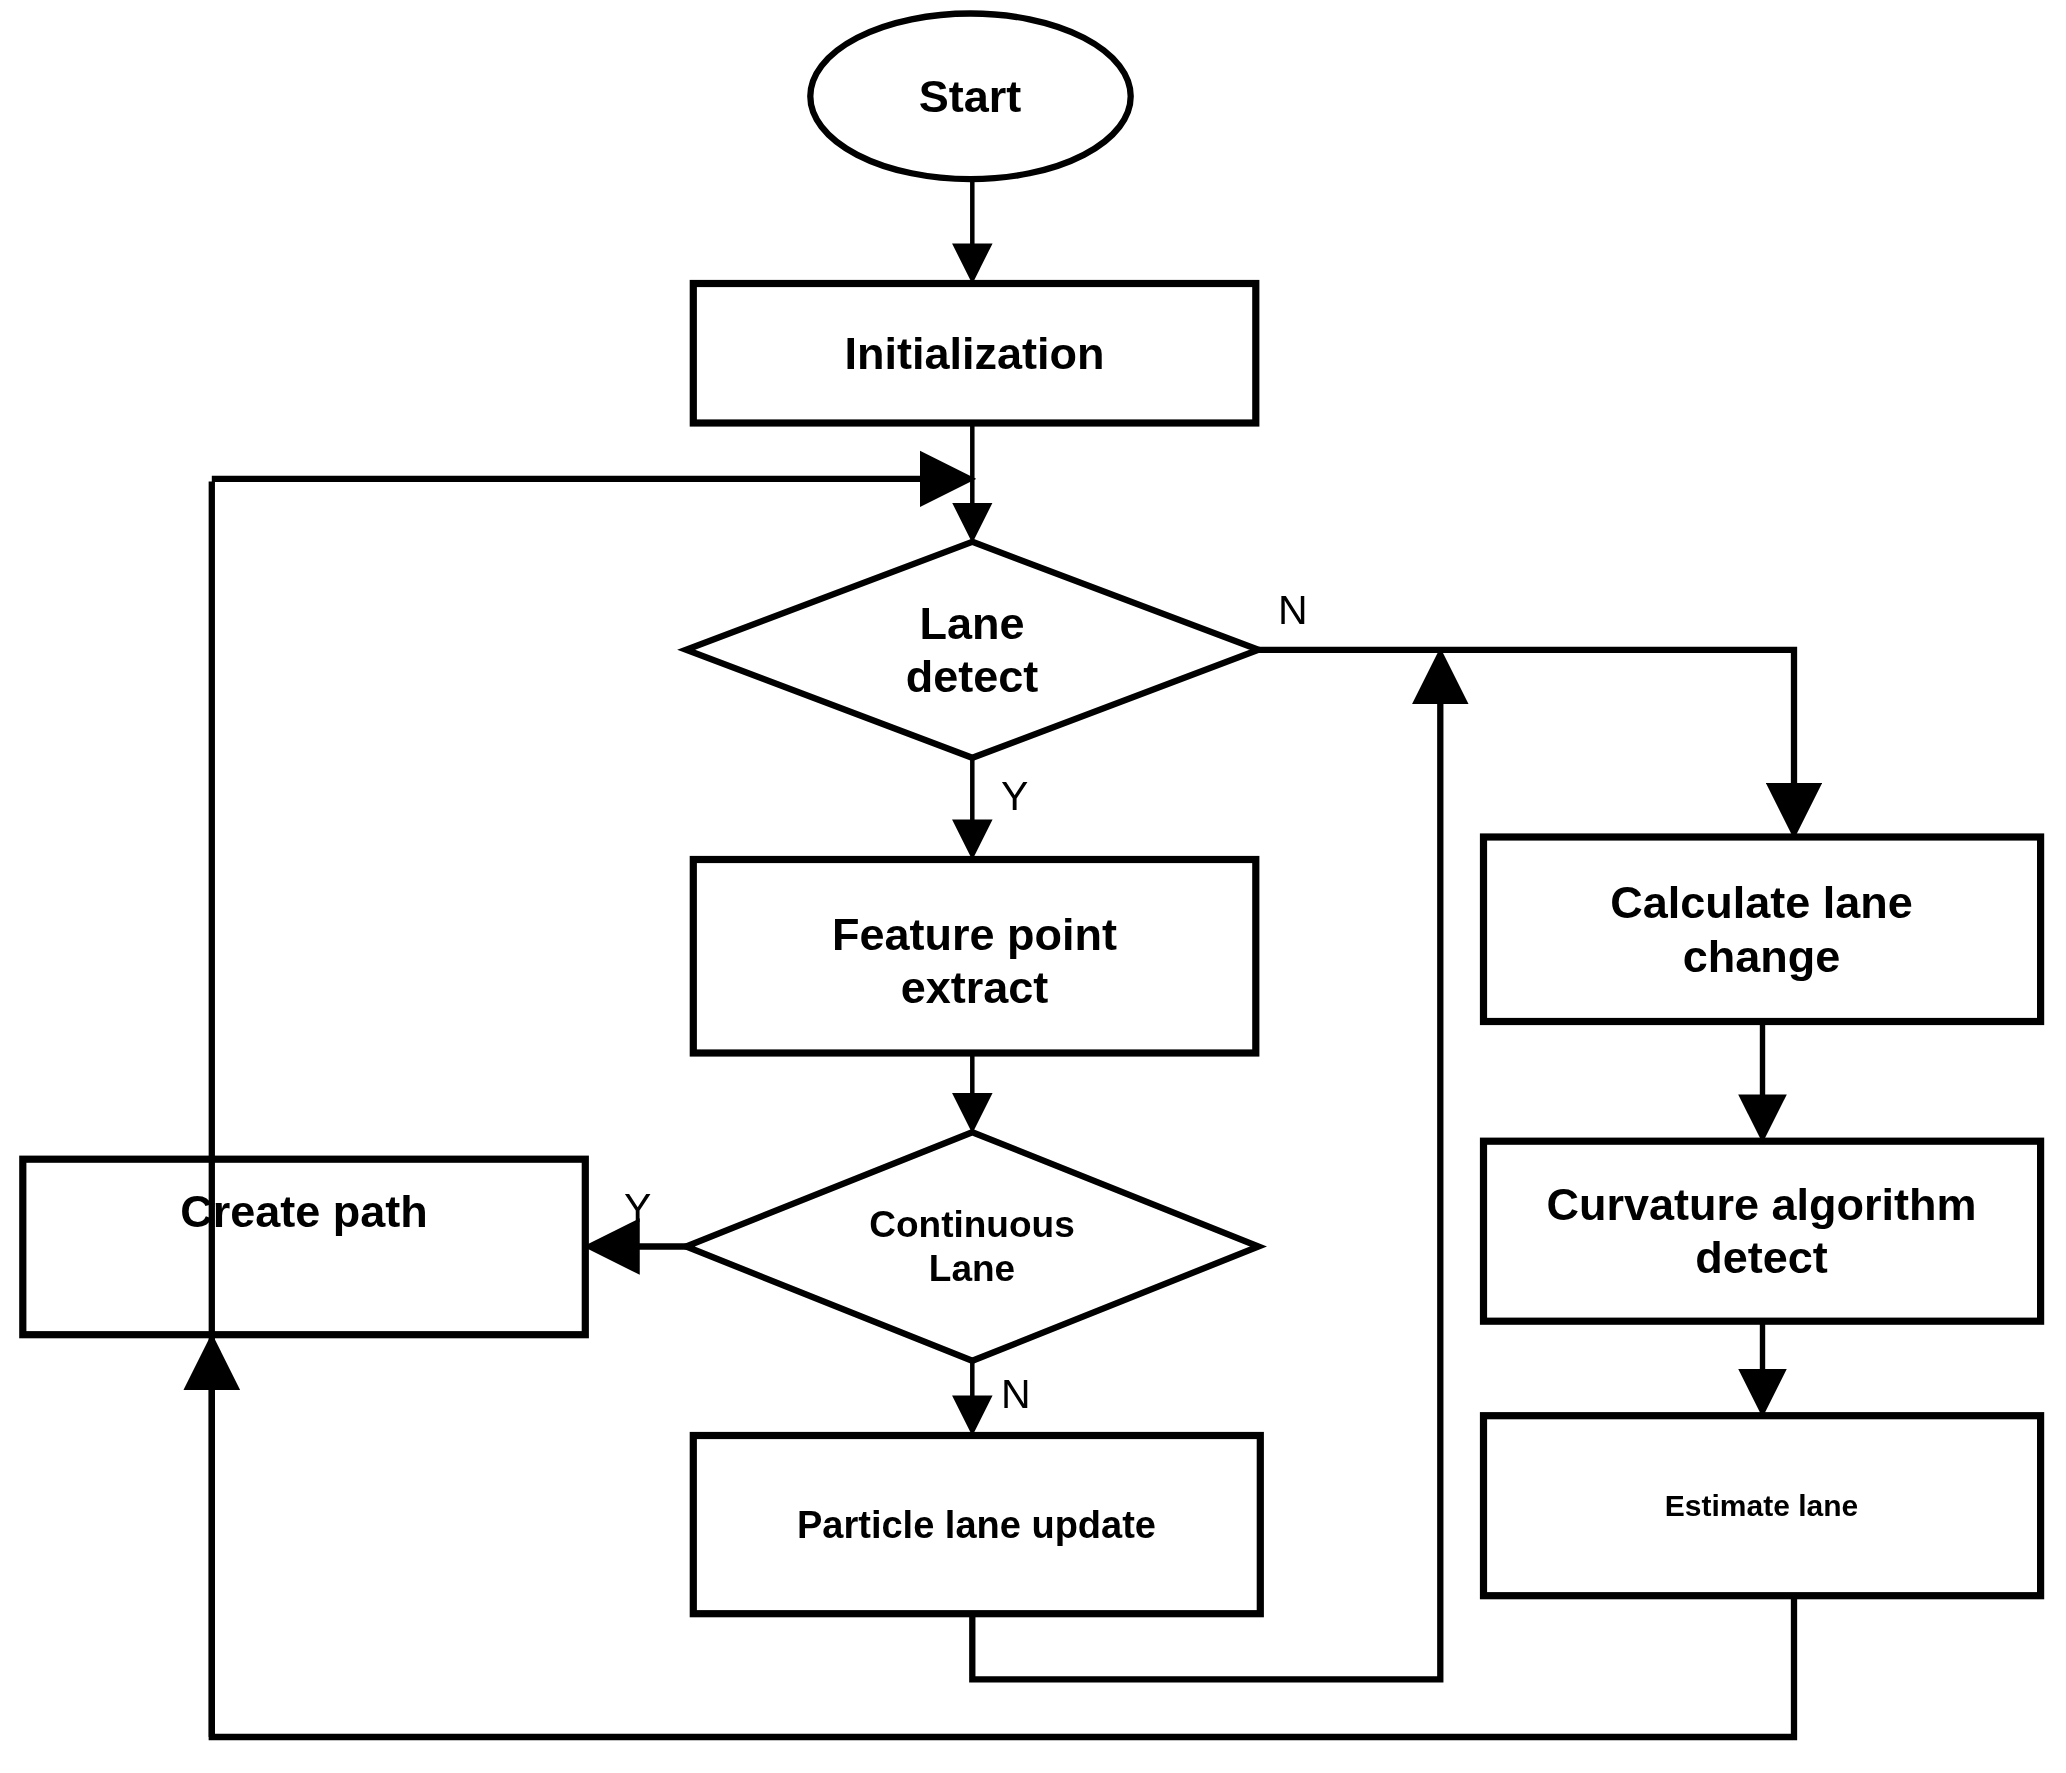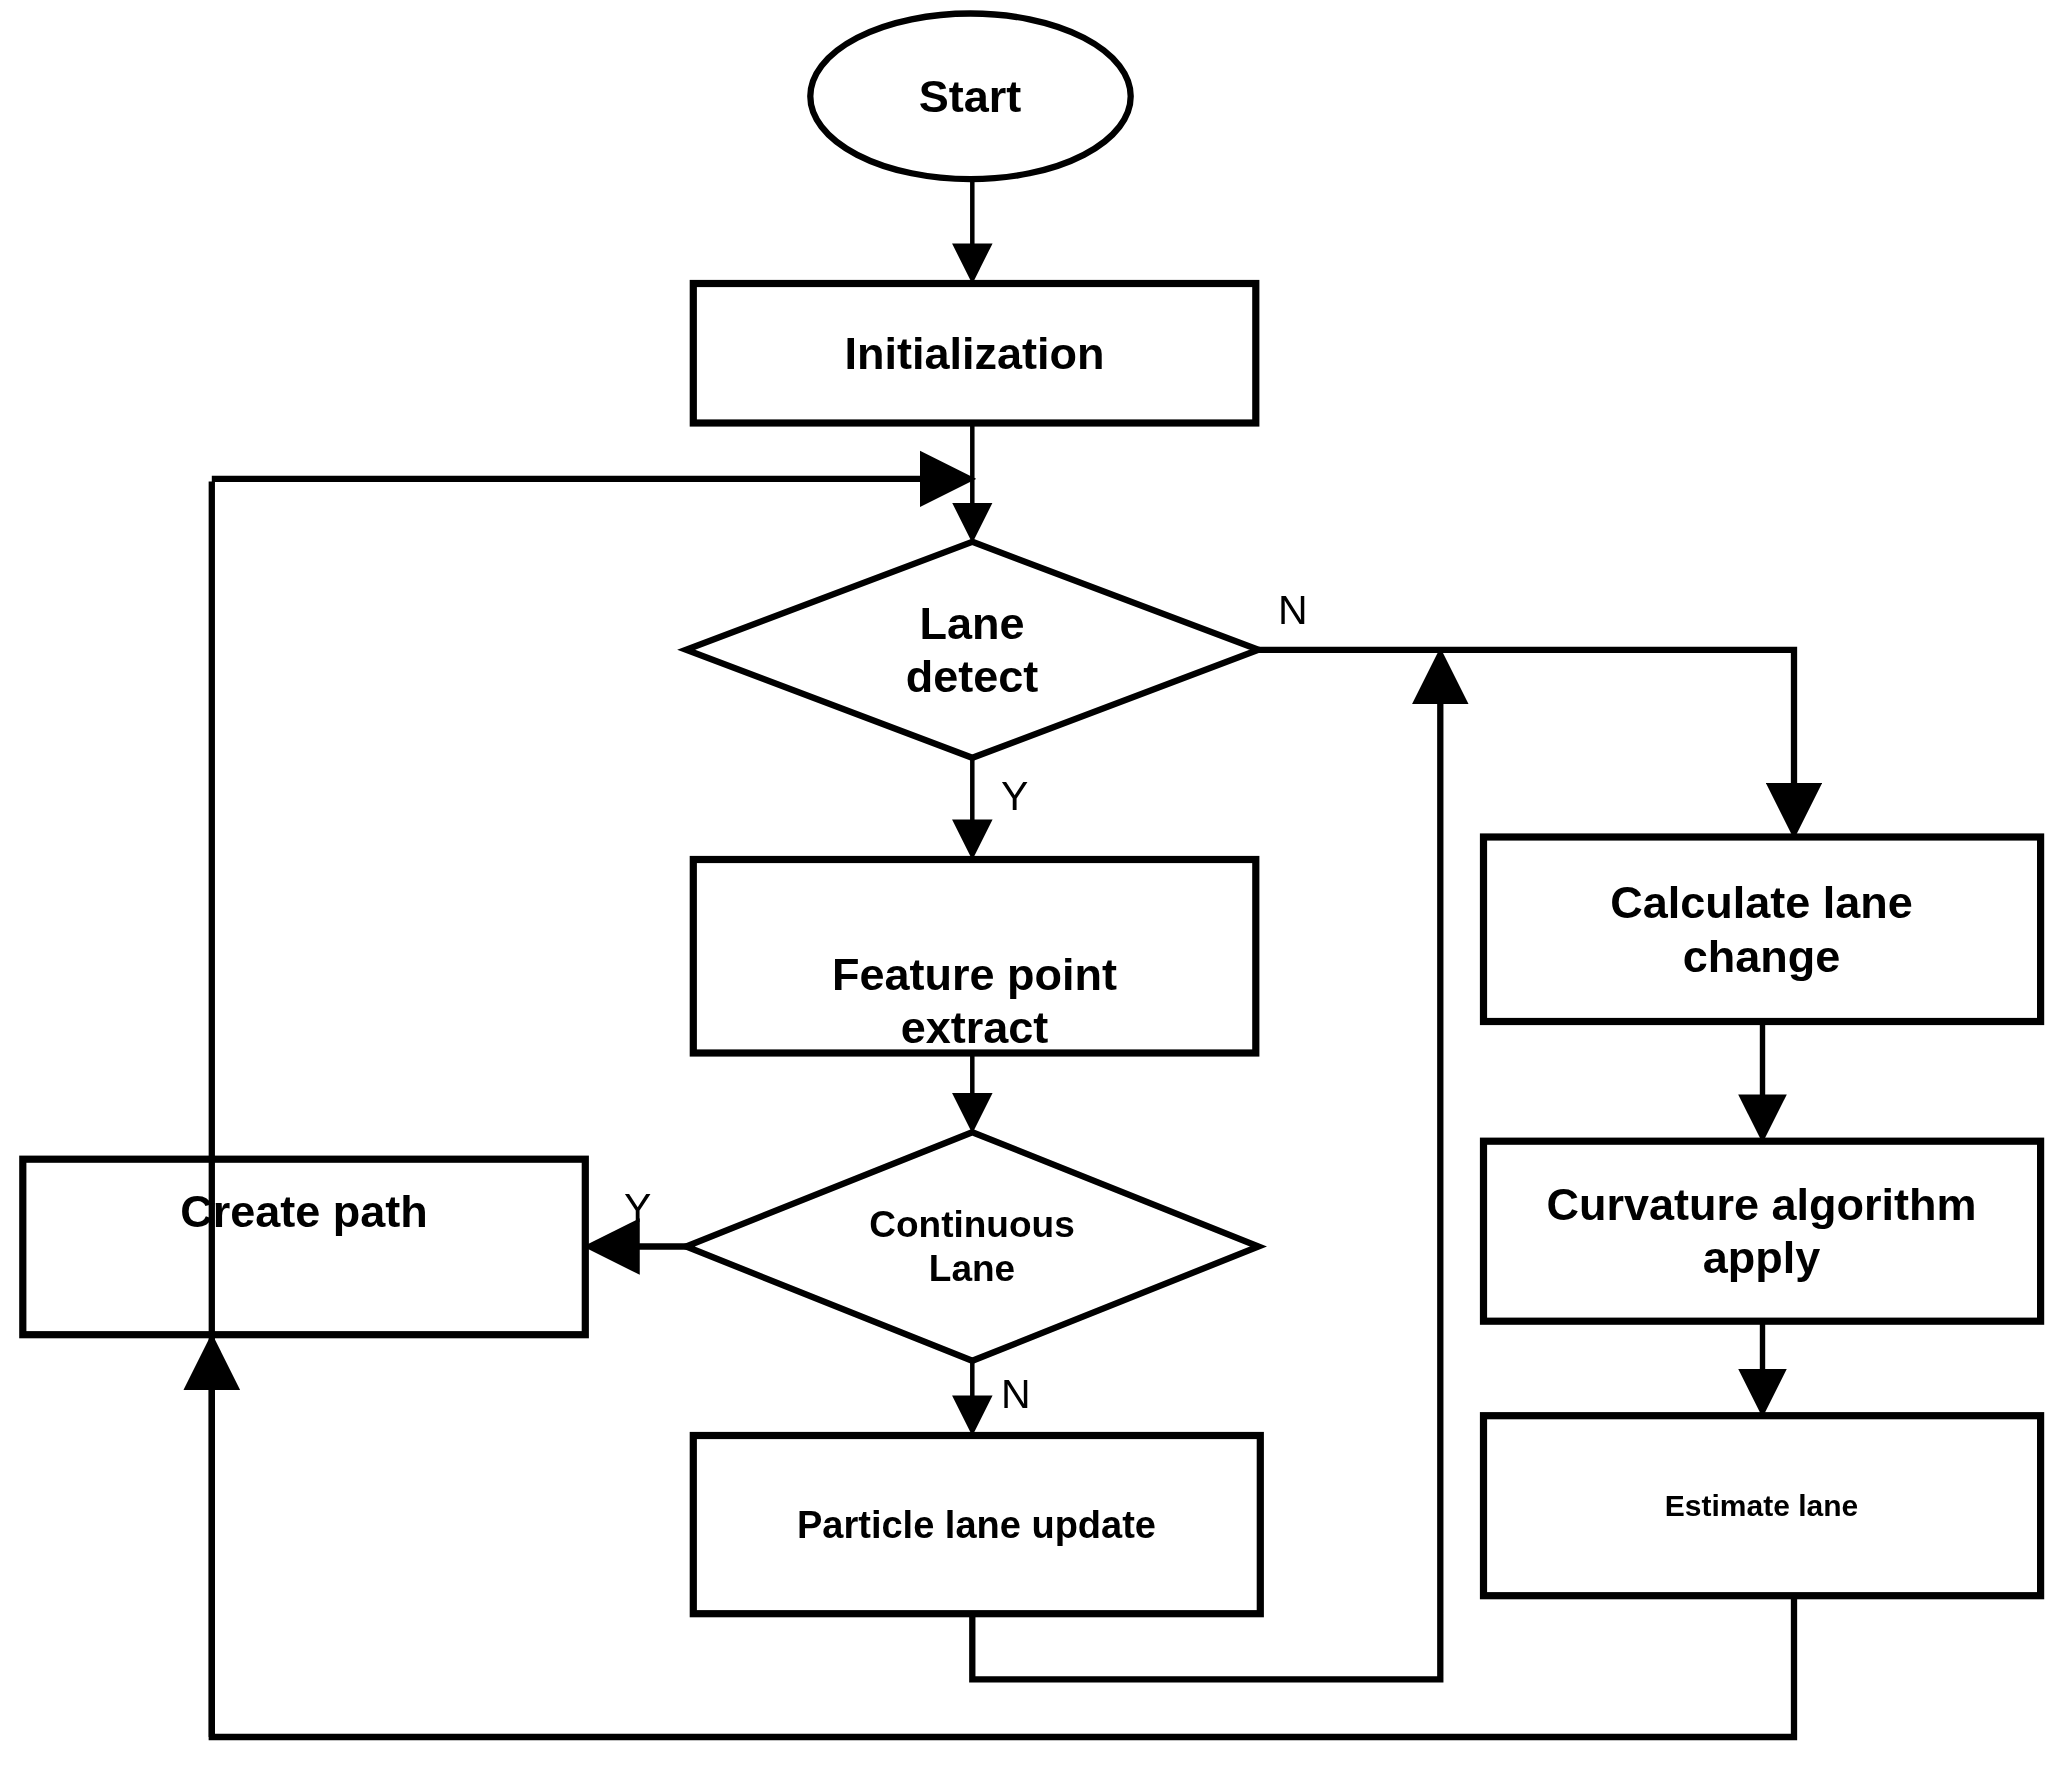--- a/index.html
+++ b/index.html
@@ -110,35 +110,35 @@
     </g>
   </svg>
 
   <div class="node-label" style="left:810px; top:13.5px; width:320px; height:166px; font-size:45px;">Start</div>
 
   <div class="node-label" style="left:693px; top:284px; width:563px; height:140px; font-size:45px;">Initialization</div>
 
   <div class="node-label" style="left:792px; top:560px; width:360px; height:180px; font-size:45px;">Lane
 detect</div>
 
-  <div class="node-label" style="left:693px; top:904px; width:563px; height:194px; font-size:45px;">Feature point
+  <div class="node-label" style="left:693px; top:864px; width:563px; height:194px; font-size:45px;">Feature point
 extract</div>
 
   <div class="node-label" style="left:792px; top:1157px; width:360px; height:180px; font-size:37px;">Continuous
 Lane</div>
 
   <div class="node-label" style="left:22.5px; top:1124px; width:563px; height:176px; font-size:45px;">Create path</div>
 
   <div class="node-label" style="left:693px; top:1436px; width:567px; height:178px; font-size:38px;">Particle lane update</div>
 
   <div class="node-label" style="left:1483px; top:837px; width:557px; height:185px; font-size:45px;">Calculate lane
 change</div>
 
   <div class="node-label" style="left:1483px; top:1141px; width:557px; height:180px; font-size:45px;">Curvature algorithm
-apply</div>
+detect</div>
 
   <div class="node-label" style="left:1483px; top:1416px; width:557px; height:180px; font-size:30px;">Estimate lane</div>
 
   <div class="edge-label" style="left:1278px; top:590px; font-size:41px;">N</div>
 
   <div class="edge-label" style="left:1001px; top:776px; font-size:41px;">Y</div>
 
   <div class="edge-label" style="left:624px; top:1188px; font-size:41px;">Y</div>
 
   <div class="edge-label" style="left:1001px; top:1374px; font-size:41px;">N</div>

